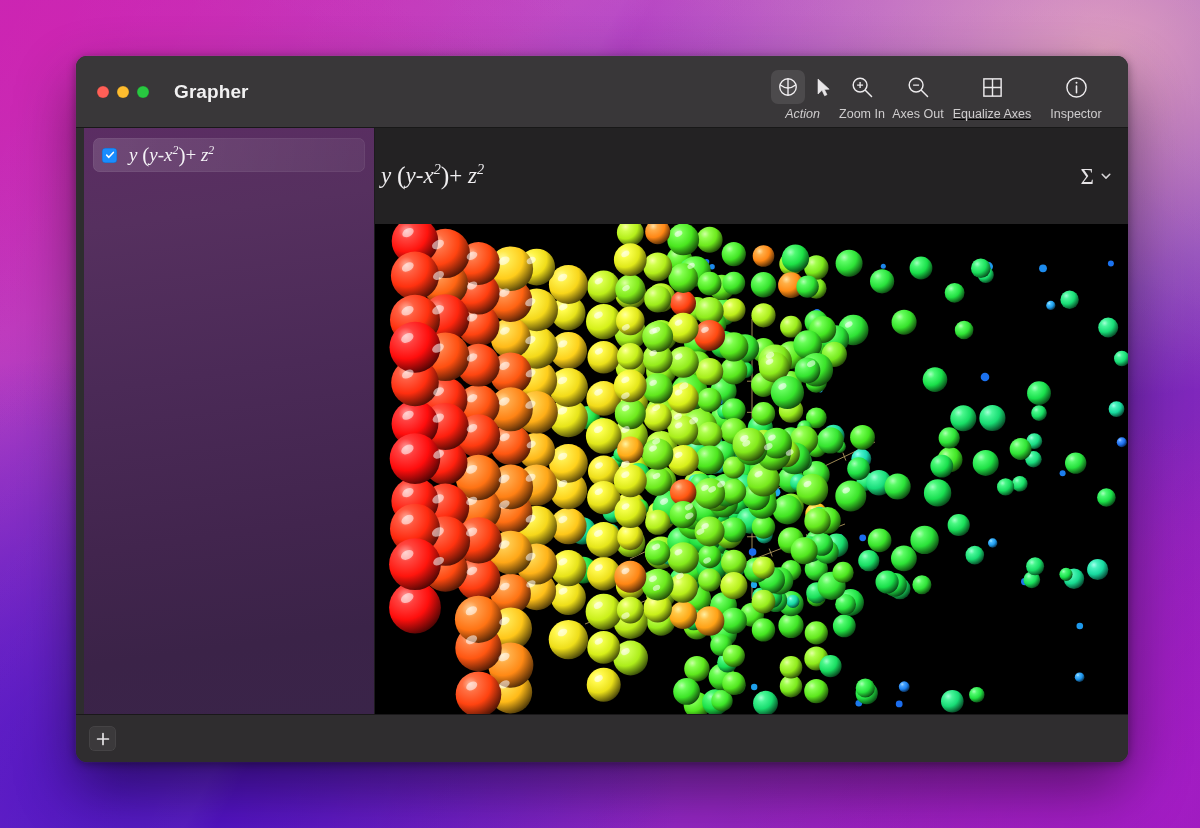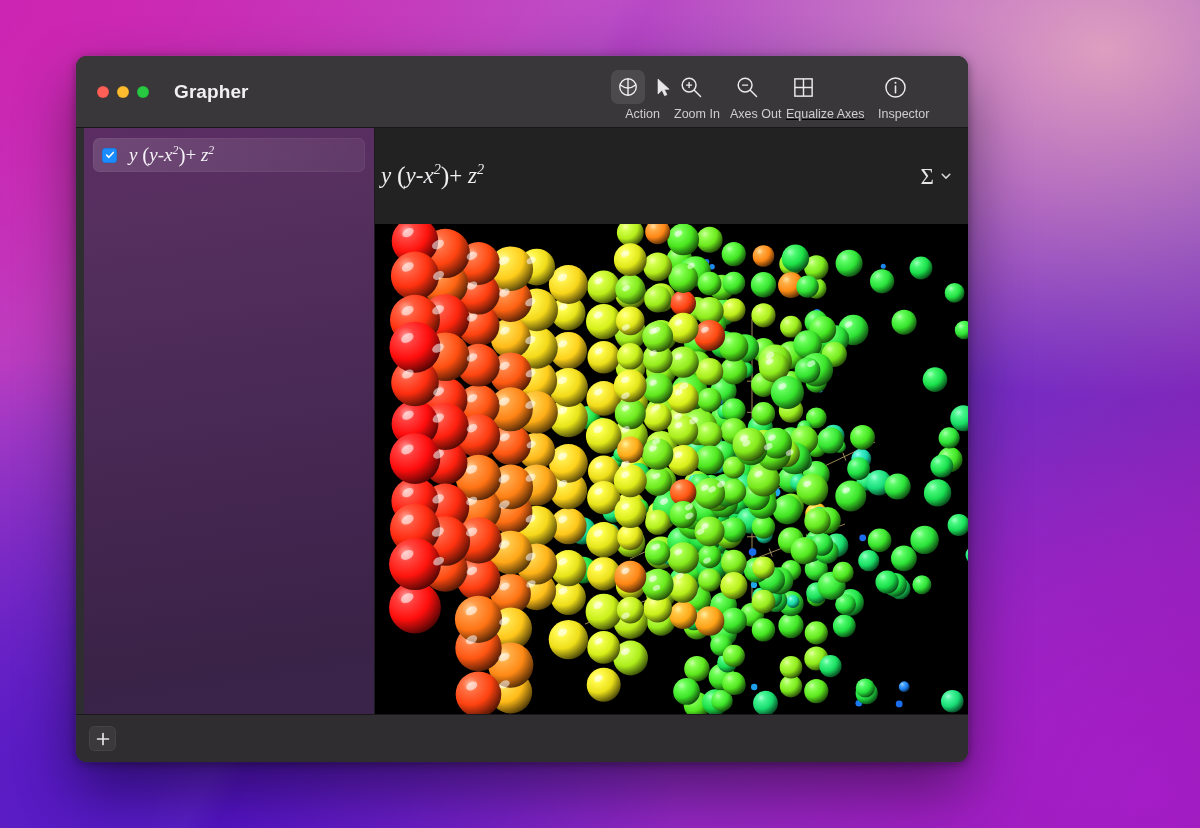--- a/index.html
+++ b/index.html
@@ -24,21 +24,21 @@
     pointer-events:none;
   }
   .sheen-b{
     position:absolute; left:0; top:0; width:1200px; height:828px;
     background:linear-gradient(200deg, rgba(255,255,255,0.07) 0%, rgba(255,255,255,0) 30%);
     pointer-events:none;
   }
 
   
   .window{
-    position:absolute; left:76px; top:56px; width:892px; height:706px;
+    position:absolute; left:76px; top:56px; width:1052px; height:706px;
     border-radius:11px;
     background:#2e2d2f;
     box-shadow:0 26px 60px rgba(0,0,0,0.46), 0 2px 10px rgba(0,0,0,0.40),
                0 0 0 0.5px rgba(255,255,255,0.10);
     overflow:hidden;
     display:flex; flex-direction:column;
   }
 
   
   .titlebar{
@@ -54,30 +54,30 @@
   .app-title{
     margin-left:25px; color:#f2f1f2; font-size:19px; font-weight:bold;
     letter-spacing:0.1px;
   }
 
   .toolbar{
     position:absolute; right:14px; top:0; height:72px;
     display:flex; align-items:flex-start; gap:0;
   }
   .tb-item{
-    display:flex; flex-direction:column; align-items:flex-start; justify-content:flex-start;
+    display:flex; flex-direction:column; align-items:center; justify-content:flex-start;
     padding-top:14px; min-width:56px;
   }
   .tb-icon{
     width:34px; height:34px; display:flex; align-items:center; justify-content:center;
     border-radius:7px;
   }
   .tb-icon.sel{ background:#4c4a4c; }
   .tb-label{ color:#cfcdce; font-size:12.5px; margin-top:3px; white-space:nowrap; }
-  .tb-group{ display:flex; flex-direction:column; align-items:center; padding-top:14px; }
+  .tb-group{ display:flex; flex-direction:column; align-items:center; padding-top:14px;font-style:italic; }
   .tb-group-row{ display:flex; align-items:center; gap:7px; }
   .tb-arrow{ width:22px; height:28px; display:flex; align-items:center; justify-content:center; }
 
   
   .wbody{ flex:1; display:flex; min-height:0;padding-left:8px; }
 
   .sidebar{
     width:291px; flex:0 0 291px; position:relative;
     background:linear-gradient(172deg,#5b2d63 0%, #56305f 16%, #4b2a57 42%, #42254e 68%, #3b2348 86%, #3a2449 100%);
     border-right:0.5px solid #1d1b1e;

